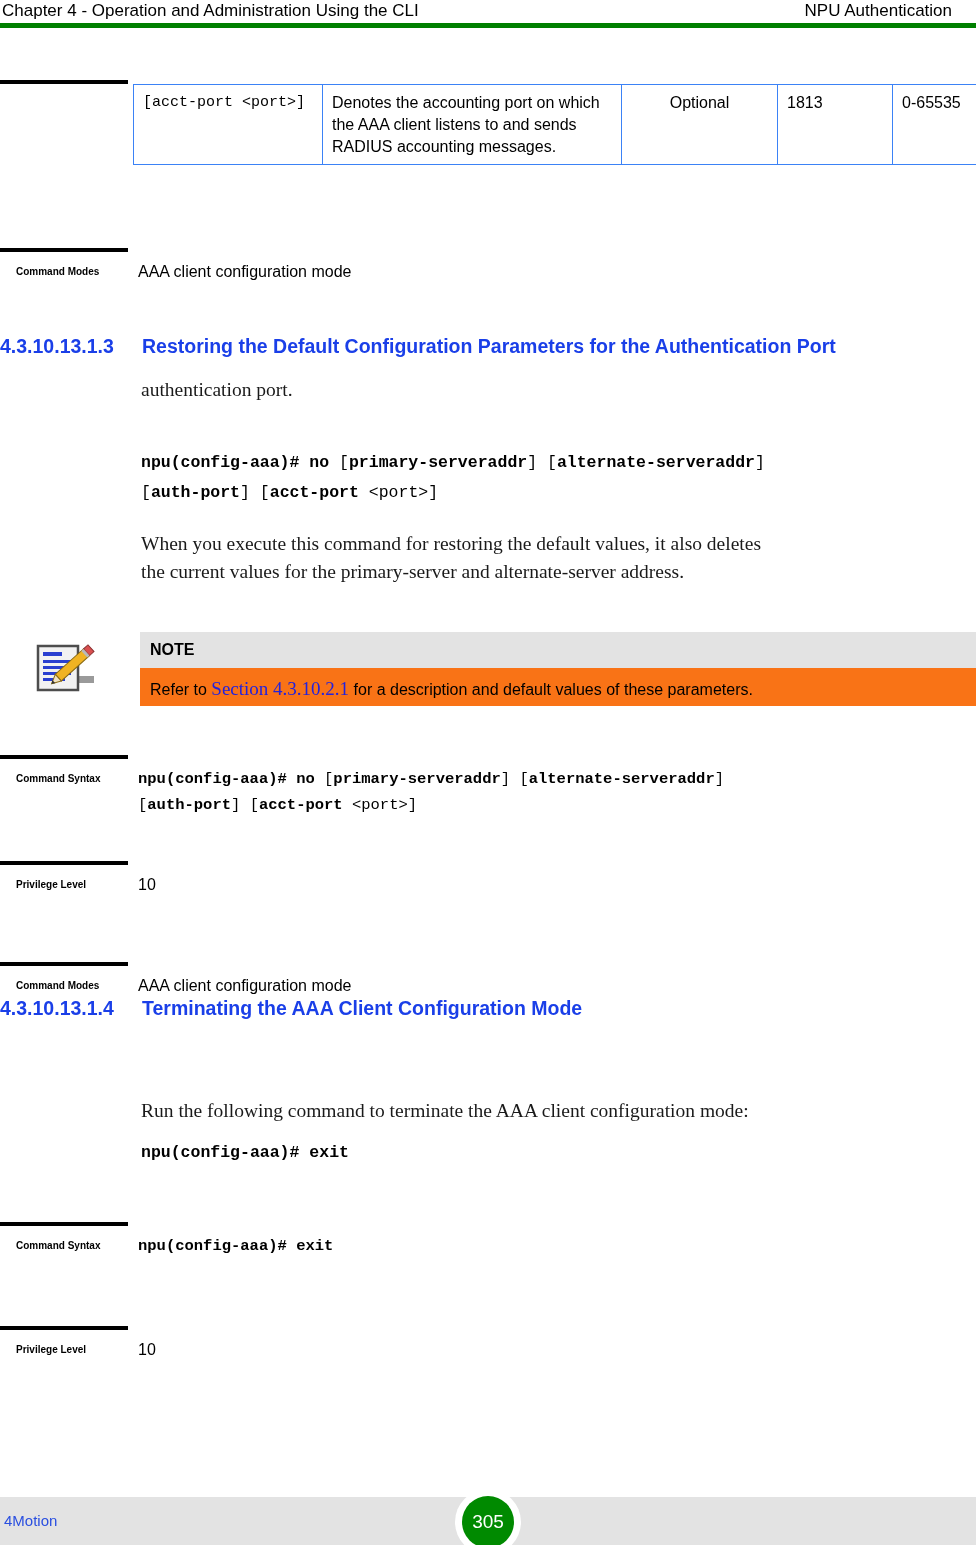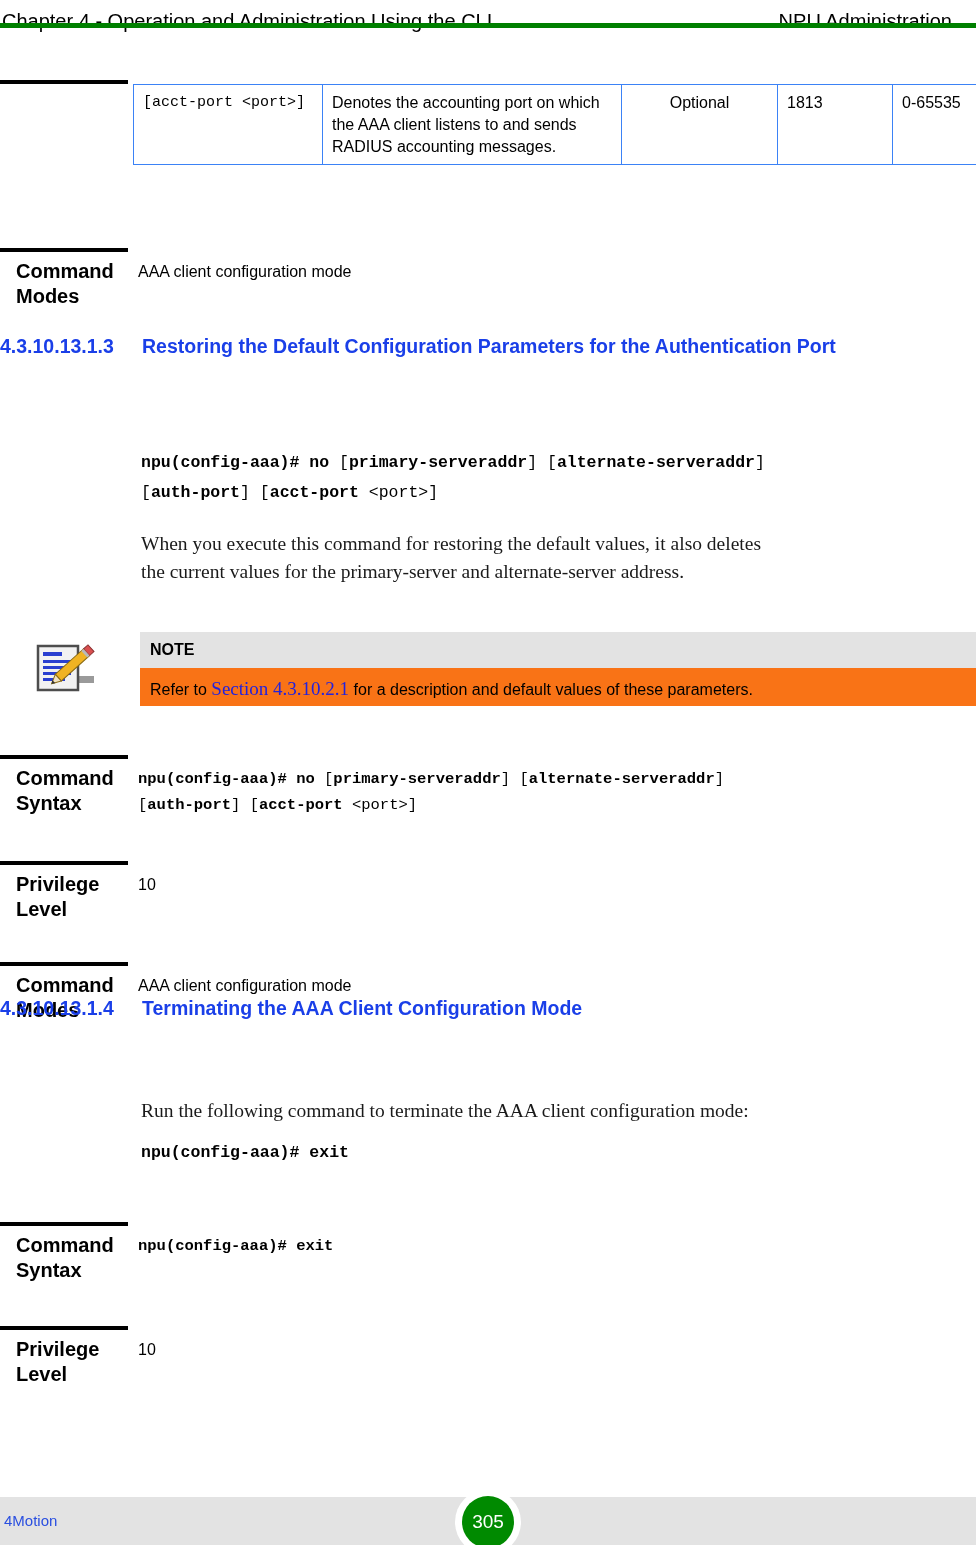--- a/index.html
+++ b/index.html
@@ -12,24 +12,24 @@
     height: 1545px;
     position: relative;
     font-family: "Liberation Sans", sans-serif;
     color: #000000;
     overflow: hidden;
   }
 
   
   .page-header {
     position: absolute;
-    left: 0; top: 10px;
+    left: 0; top: 0;
     width: 956px;
     height: 24px;
-    font-size: 20px;
+    font-size: 17px;
     line-height: 22px;
   }
   .page-header .hdr-left {
     position: absolute;
     left: 2px; top: 0;
     white-space: nowrap;
   }
   .page-header .hdr-right {
     position: absolute;
     right: 4px; top: 0;
@@ -87,21 +87,21 @@
     width: 128px;
     height: 4px;
     background: #000000;
   }
   .attr-block .attr-label {
     position: absolute;
     left: 16px;
     top: 11px;
     width: 112px;
     font-weight: bold;
-    font-size: 20px;
+    font-size: 10px;
     line-height: 25px;
   }
   .attr-block .attr-value {
     position: absolute;
     left: 138px;
     top: 11px;
     width: 830px;
     font-size: 16px;
     line-height: 25px;
   }
@@ -230,21 +230,21 @@
     font-size: 19px;
     text-align: center;
     line-height: 52px;
   }
 </style>
 </head>
 <body>
 
 <div class="page-header">
   <span class="hdr-left">Chapter 4 - Operation and Administration Using the CLI</span>
-  <span class="hdr-right">NPU Administration</span>
+  <span class="hdr-right">NPU Authentication</span>
 </div>
 <div class="header-rule"></div>
 
 <div class="table-left-bar"></div>
 <table class="param-table">
   <tbody>
     <tr>
       <td class="c0">[acct-port &lt;port&gt;]</td>
       <td class="c1">Denotes the accounting port on which the AAA client listens to and sends RADIUS accounting messages.</td>
       <td class="c2">Optional</td>
@@ -258,20 +258,21 @@
   <div class="bar"></div>
   <div class="attr-label">Command Modes</div>
   <div class="attr-value">AAA client configuration mode</div>
 </div>
 
 <div class="section-heading" style="top:334px;">
   <span class="num">4.3.10.13.1.3</span><span>Restoring the Default Configuration Parameters for the Authentication Port</span>
 </div>
 
 <div class="body-par" style="top:376px;">
+  <div>authentication port.</div>
 </div>
 
 <div class="cmd-line" style="top:448px;">
   <div><span>npu(config-aaa)# no </span><span class="pl">[</span><span>primary-serveraddr</span><span class="pl">] [</span><span>alternate-serveraddr</span><span class="pl">]</span></div>
   <div><span class="pl">[</span><span>auth-port</span><span class="pl">] [</span><span>acct-port </span><span class="pl">&lt;port&gt;]</span></div>
 </div>
 
 <div class="body-par" style="top:530px;">
   <div>When you execute this command for restoring the default values, it also deletes</div>
   <div>the current values for the primary-server and alternate-server address.</div>

